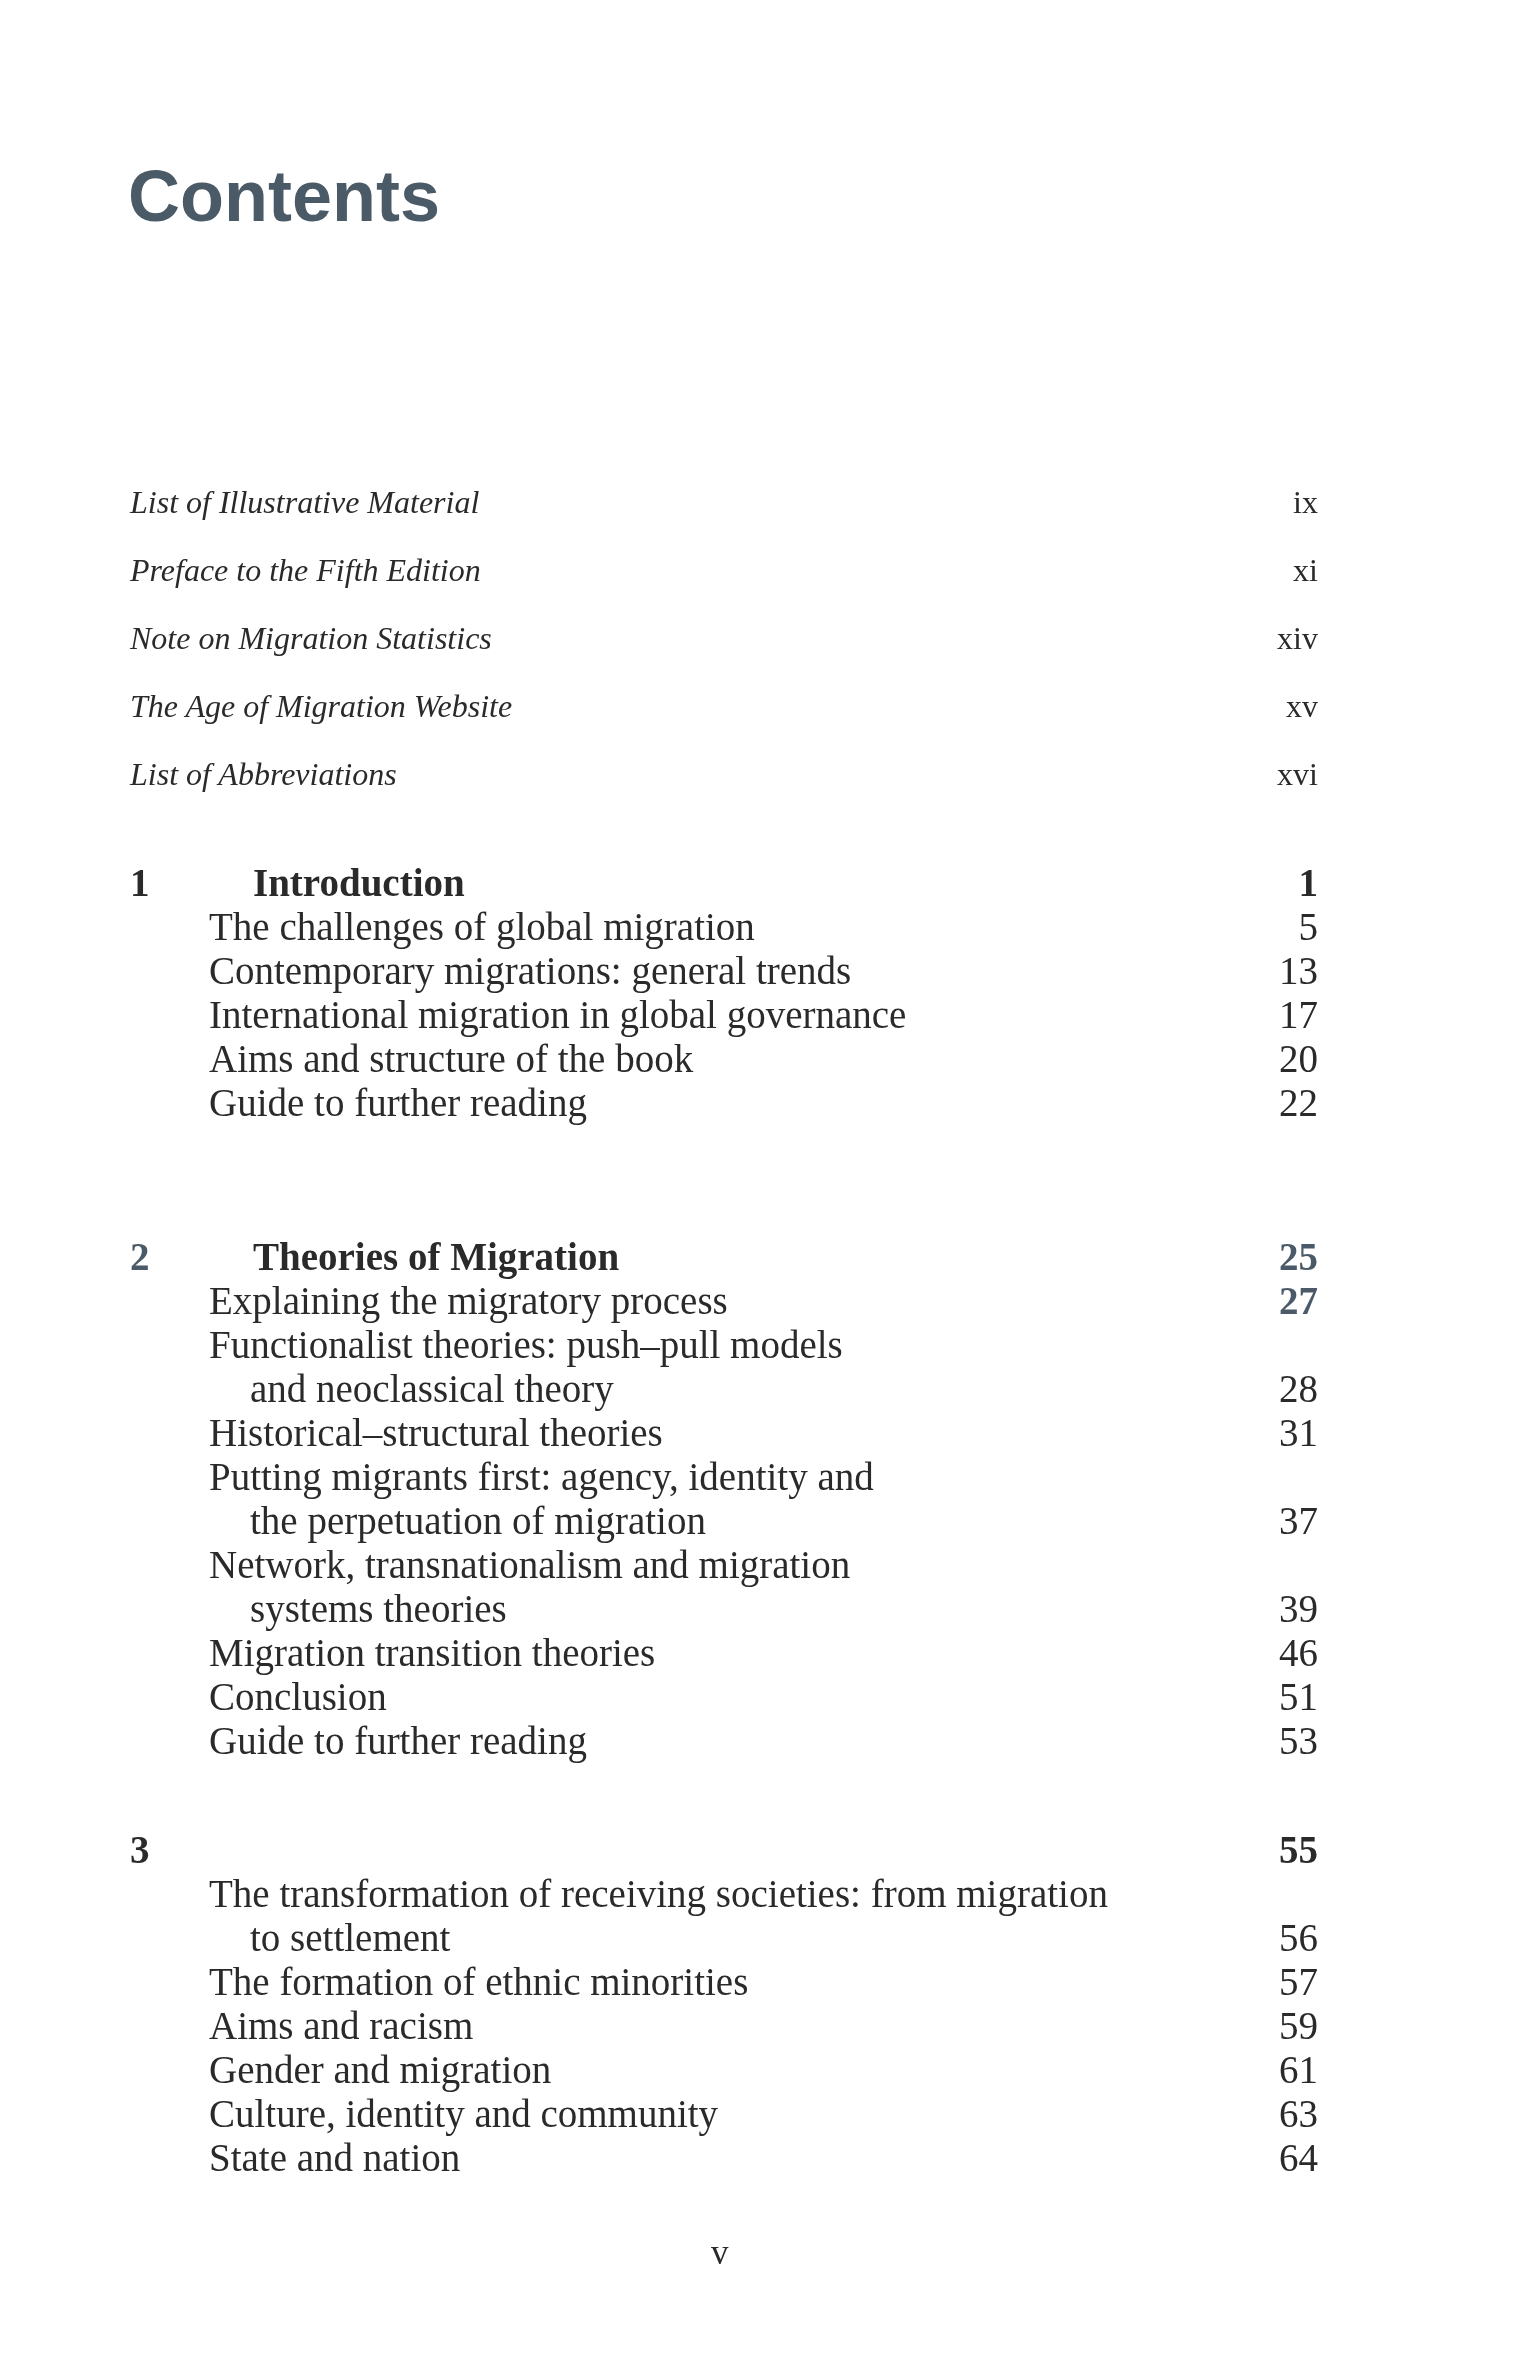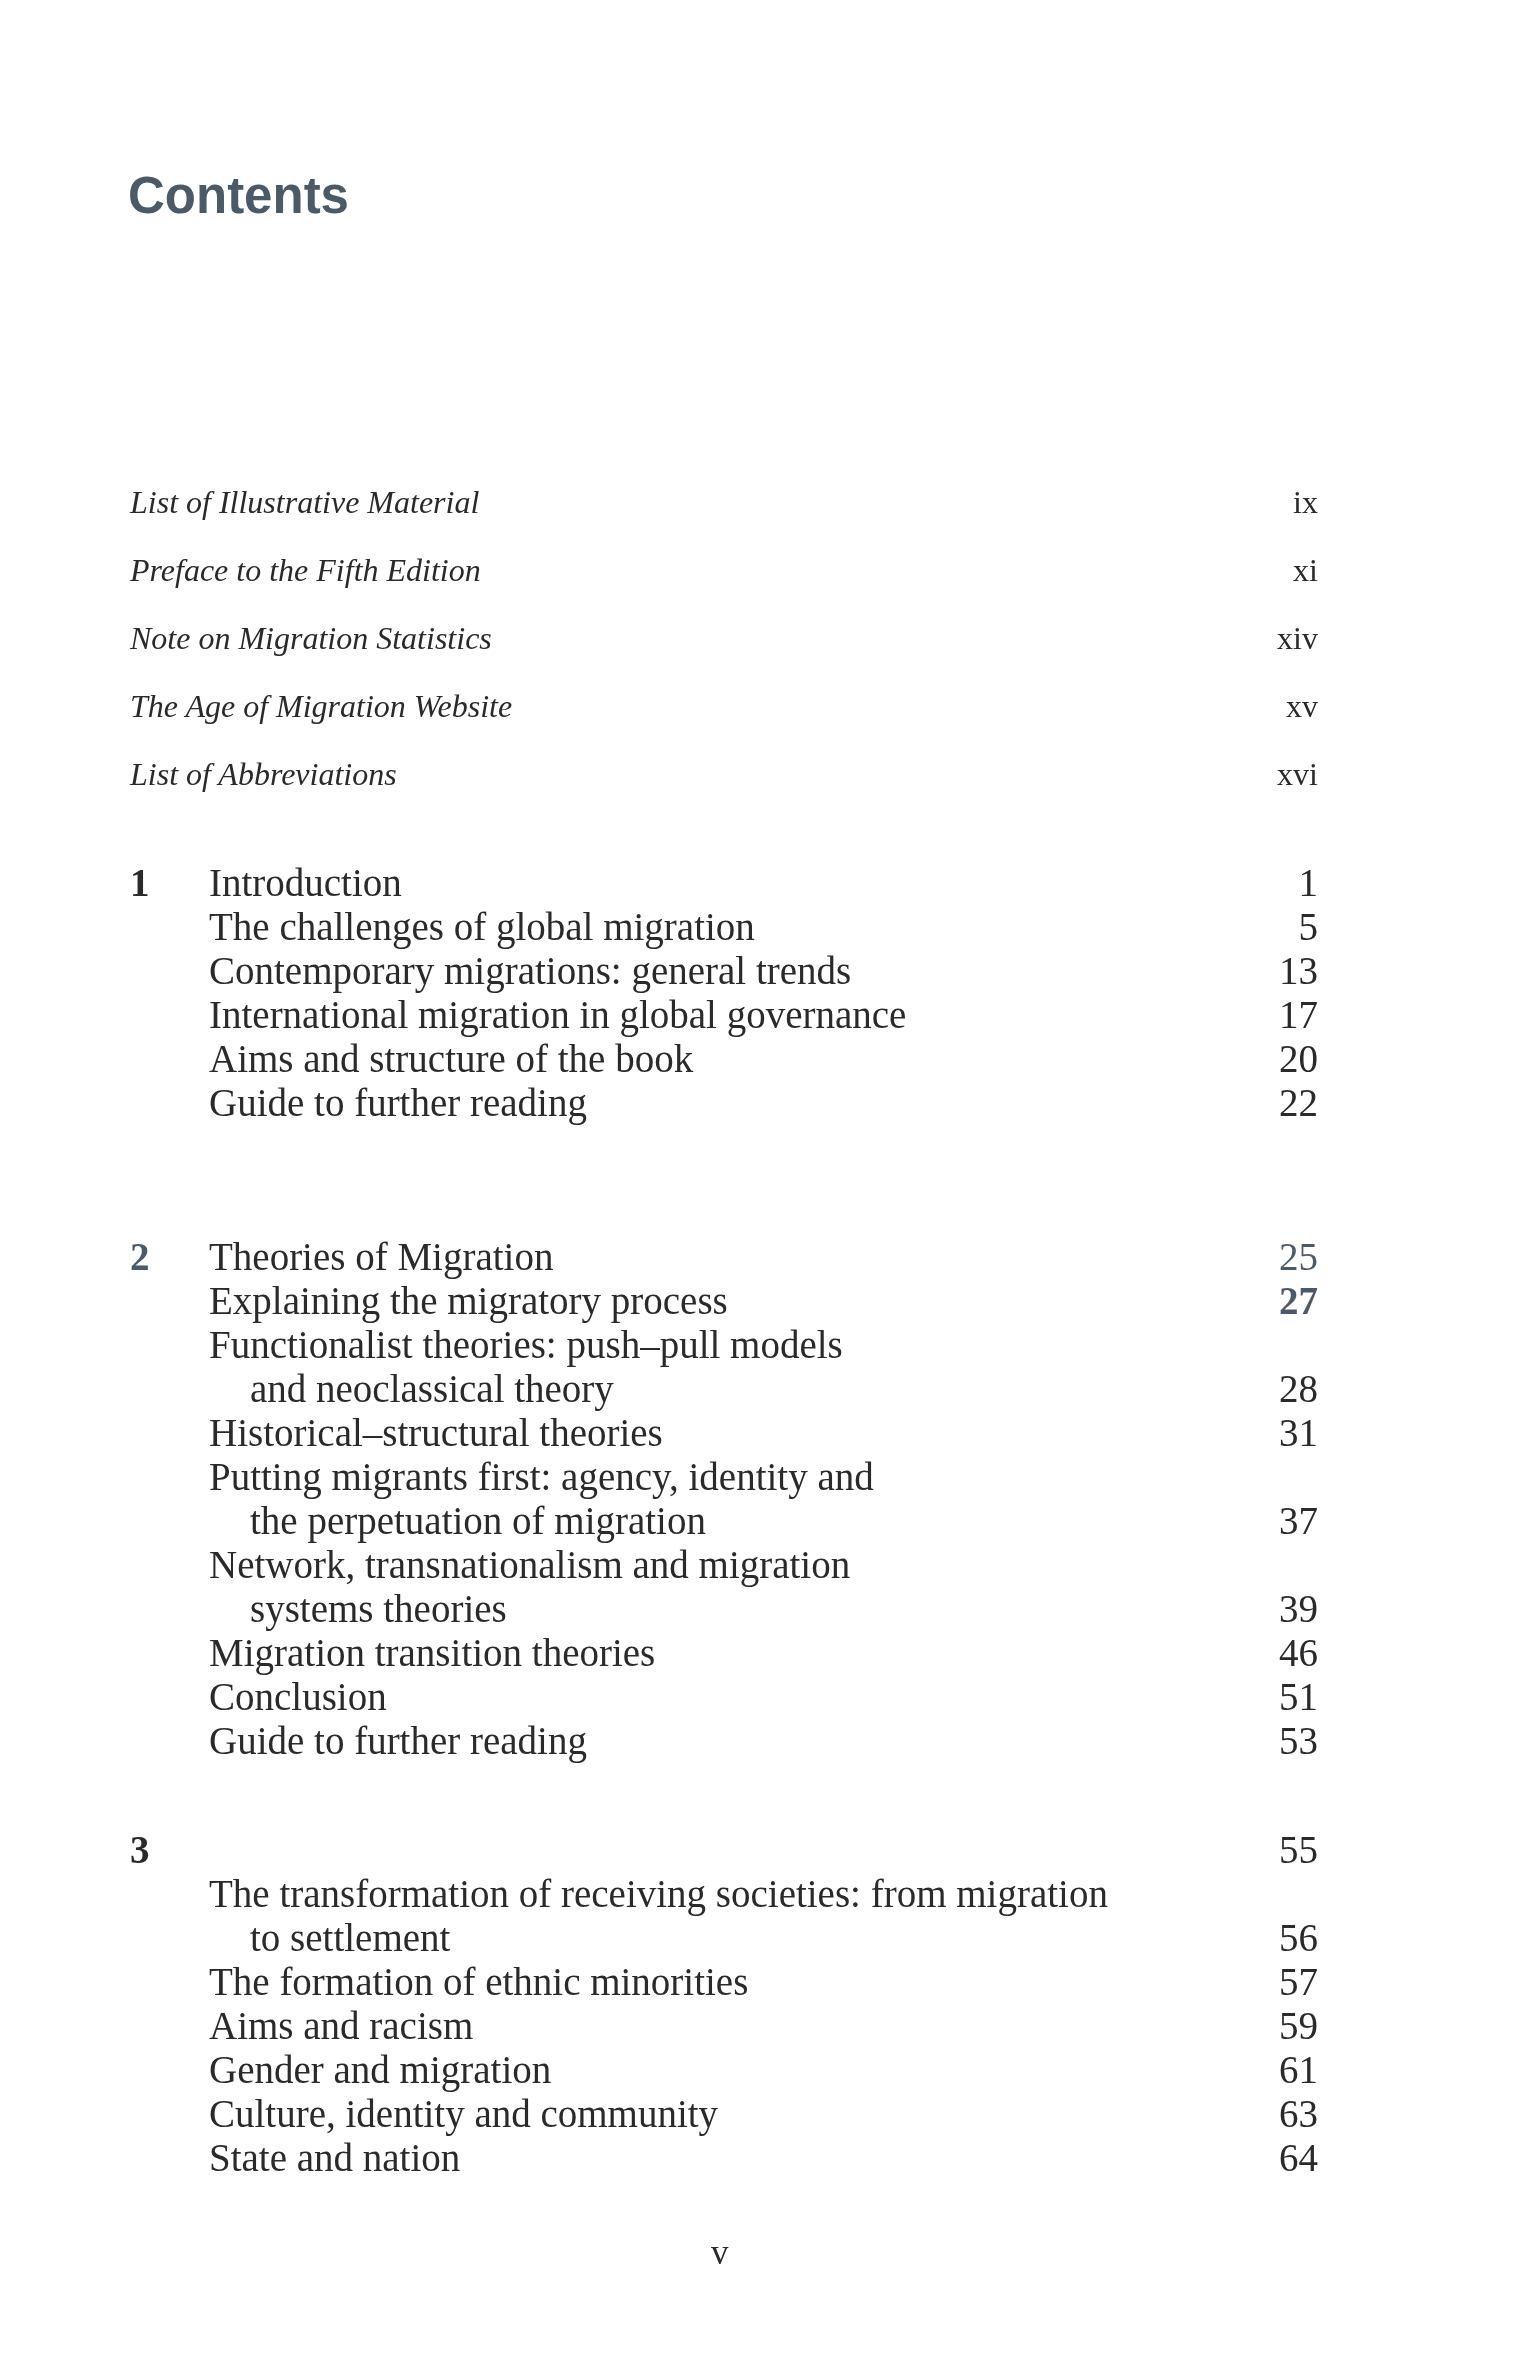--- a/index.html
+++ b/index.html
@@ -1,32 +1,32 @@
 <!DOCTYPE html>
 <html style="font-size:14px"><head>
 <meta charset="utf-8">
 <style>
   html, body { margin:0; padding:0; }
   body { width:1540px; height:2377px; background:#ffffff; position:relative; overflow:hidden;
          font-family:"Liberation Serif","DejaVu Serif",serif; color:#2a2a2a; }
   .page-title { position:absolute; left:128px; top:161px; margin:0;
                 font-family:"Liberation Sans","DejaVu Sans",sans-serif; font-weight:700;
-                font-size:51px; line-height:70px; color:#4b5a67; letter-spacing:0px; }
+                font-size:72px; line-height:70px; color:#4b5a67; letter-spacing:0px; }
   .front { position:absolute; left:130px; top:468px; width:1188px; }
   .front .row { display:flex; justify-content:space-between; height:68px; line-height:68px;
                 font-size:32px; }
   .front .label { font-style:italic; }
   .front .pg { font-style:normal; }
   .chapter { position:absolute; left:130px; width:1188px; font-size:39px; }
   .chapter .line { position:relative; height:44px; line-height:44px; white-space:nowrap; }
   .chapter .num { position:absolute; left:0; top:0; font-weight:700; }
   .chapter .txt { position:absolute; left:79px; top:0; }
   .chapter .txt.indent { left:120px; }
   .chapter .pg { position:absolute; right:0; top:0; }
-  .chapter .head .txt, .chapter .head .pg { font-weight:400; }
+  .chapter .head .txt, .chapter .head .pg { font-weight:700;margin-left:44px; }
   .folio { position:absolute; left:711px; top:2235px; font-size:35px; line-height:35px; }
   .slate { color:#4b5a68;font-weight:bold; }
 </style>
 </head>
 <body>
 
 <h1 class="page-title">Contents</h1>
 
 <div class="front">
   <div class="row">

